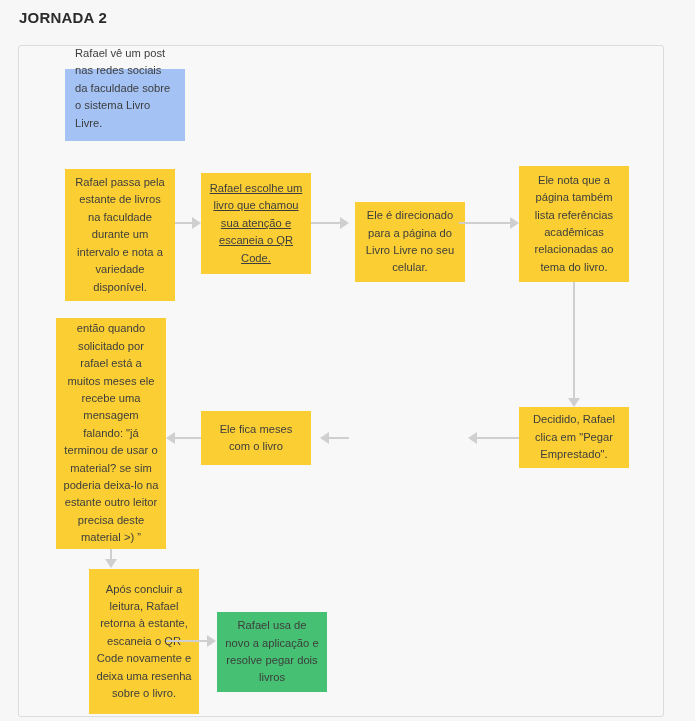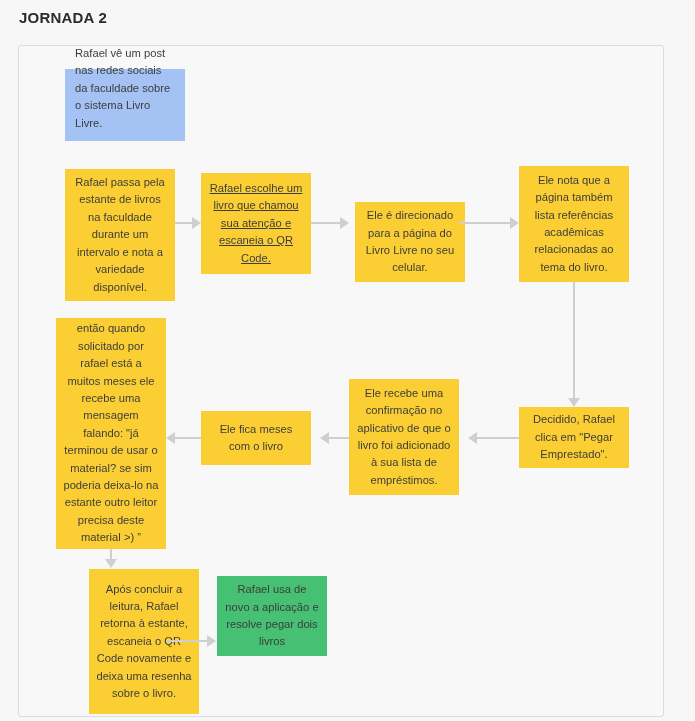--- a/index.html
+++ b/index.html
@@ -111,37 +111,34 @@
   </div>
 
   <div class="node" style="left:500px; top:120px; width:110px; height:116px; background:#fbcf33;">
     <span>Ele nota que a página também lista referências acadêmicas relacionadas ao tema do livro.</span>
   </div>
 
   <div class="node" style="left:500px; top:361px; width:110px; height:61px; background:#fbcf33;">
     <span>Decidido, Rafael clica em "Pegar Emprestado".</span>
   </div>
 
-  <div class="node" style="left:330px; top:333px; width:110px; height:116px; background:#fbcf33;">
-    <span>Ele recebe uma confirmação no aplicativo de que o livro foi adicionado à sua lista de empréstimos.</span>
-  </div>
 
   <div class="node" style="left:182px; top:365px; width:110px; height:54px; background:#fbcf33;">
     <span>Ele fica meses com o livro</span>
   </div>
 
   <div class="node" style="left:37px; top:272px; width:110px; height:231px; background:#fbcf33;">
     <span>então quando solicitado por rafael está a muitos meses ele recebe uma mensagem falando: "já terminou de usar o material? se sim poderia deixa-lo na estante outro leitor precisa deste material &gt;) ”</span>
   </div>
 
   <div class="node" style="left:37px; top:523px; width:110px; height:145px; background:#fbcf33;margin-left:33px;">
     <span>Após concluir a leitura, Rafael retorna à estante, escaneia o QR Code novamente e deixa uma resenha sobre o livro.</span>
   </div>
 
-  <div class="node" style="left:198px; top:530px; width:110px; height:80px; background:#46c073;">
+  <div class="node" style="left:198px; top:566px; width:110px; height:80px; background:#46c073;">
     <span>Rafael usa de novo a aplicação e resolve pegar dois livros</span>
   </div>
 
   <div class="conn h" style="left:156px; top:176px; width:17px;"></div>
   <div class="arrowhead right" style="left:173px; top:171px;"></div>
 
   <div class="conn h" style="left:292px; top:176px; width:29px;"></div>
   <div class="arrowhead right" style="left:321px; top:171px;"></div>
 
   <div class="conn h" style="left:440px; top:176px; width:51px;"></div>

